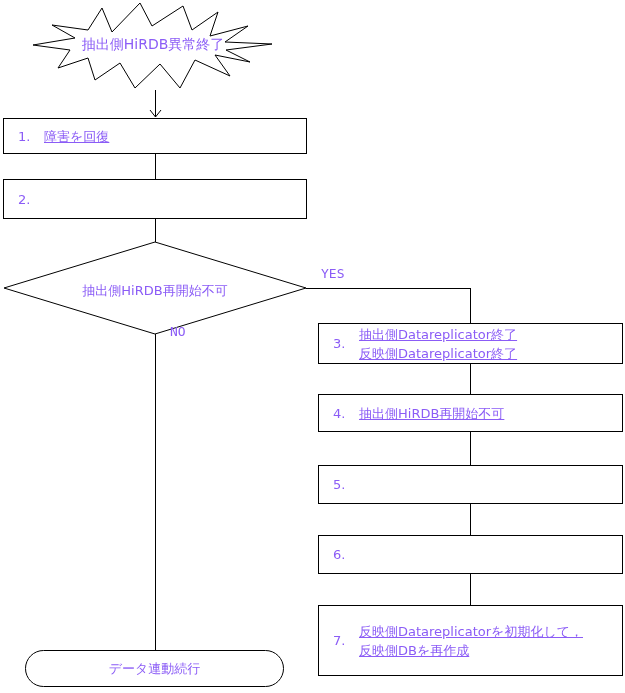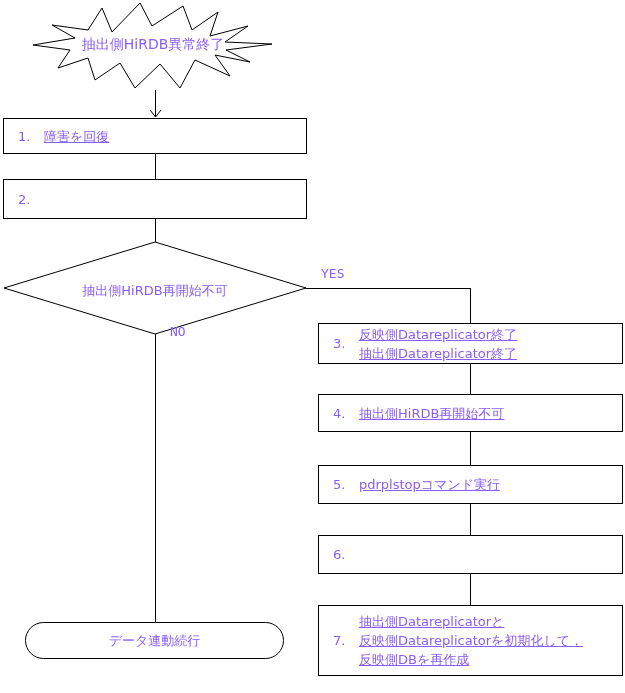--- a/index.html
+++ b/index.html
@@ -35,21 +35,21 @@
   .box .lines { line-height: 19px; text-decoration: underline; }
   #box1 { left: 3px;   top: 118px; width: 304px; height: 36px; }
   #box2 { left: 3px;   top: 179px; width: 304px; height: 40px; }
   #box3 { left: 318px; top: 323px; width: 305px; height: 41px; }
   #box4 { left: 318px; top: 394px; width: 305px; height: 38px; }
   #box5 { left: 318px; top: 465px; width: 305px; height: 39px; }
   #box6 { left: 318px; top: 535px; width: 305px; height: 39px; }
   #box7 { left: 318px; top: 605px; width: 305px; height: 71px; }
   .terminal {
     position: absolute;
-    left: 25px; top: 622px;
+    left: 25px; top: 650px;
     width: 259px; height: 37px;
     box-sizing: border-box;
     border: 1px solid #000000;
     border-radius: 18.5px;
     background: #ffffff;
     display: flex;
     align-items: center;
     justify-content: center;
     font-size: 13px;
   }
@@ -115,47 +115,43 @@
     <span class="num">2.</span>
   </div>
 
   <div class="decision-label">抽出側HiRDB再開始不可</div>
   <div class="branch-label" id="yes-label">YES</div>
   <div class="branch-label" id="no-label">NO</div>
 
   <div class="box" id="box3">
     <span class="num">3.</span>
     <div class="lines">
+      <div>抽出側Datareplicator終了</div>
       <div>反映側Datareplicator終了</div>
-      <div>抽出側Datareplicator終了</div>
     </div>
   </div>
 
   <div class="box" id="box4">
     <span class="num">4.</span>
     <div class="lines">
       <div>抽出側HiRDB再開始不可</div>
     </div>
   </div>
 
   <div class="box" id="box5">
     <span class="num">5.</span>
-    <div class="lines">
-      <div>pdrplstopコマンド実行</div>
-    </div>
   </div>
 
   <div class="box" id="box6">
     <span class="num">6.</span>
   </div>
 
   <div class="box" id="box7">
     <span class="num">7.</span>
     <div class="lines">
-      <div>抽出側Datareplicatorと</div>
       <div>反映側Datareplicatorを初期化して，</div>
       <div>反映側DBを再作成</div>
     </div>
   </div>
 
   <div class="terminal">
     <span>データ連動続行</span>
   </div>
 
 </div>

